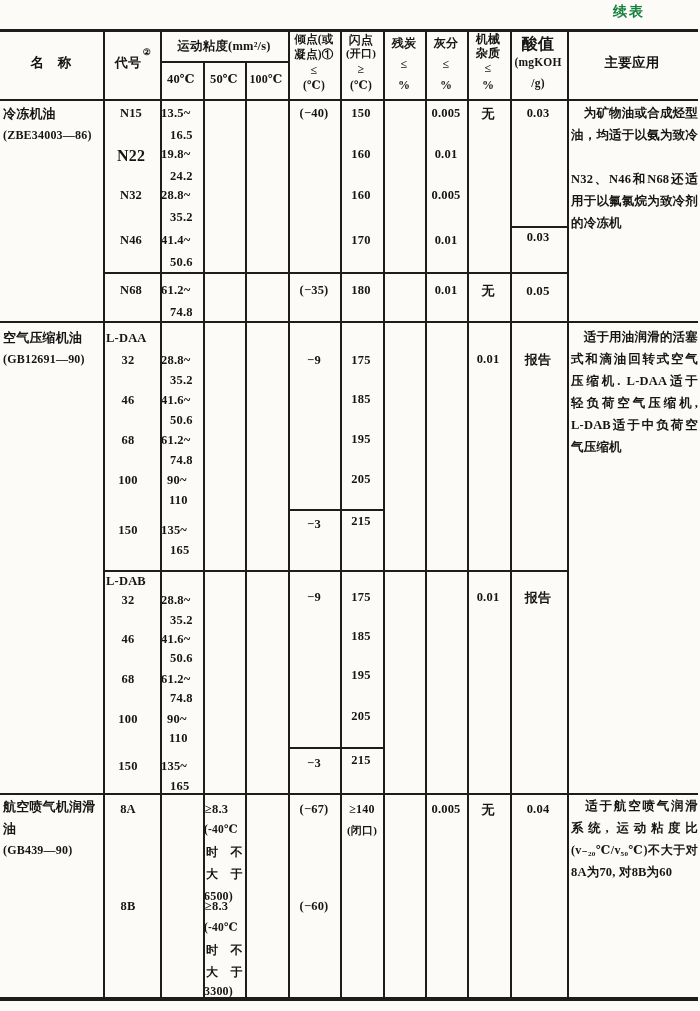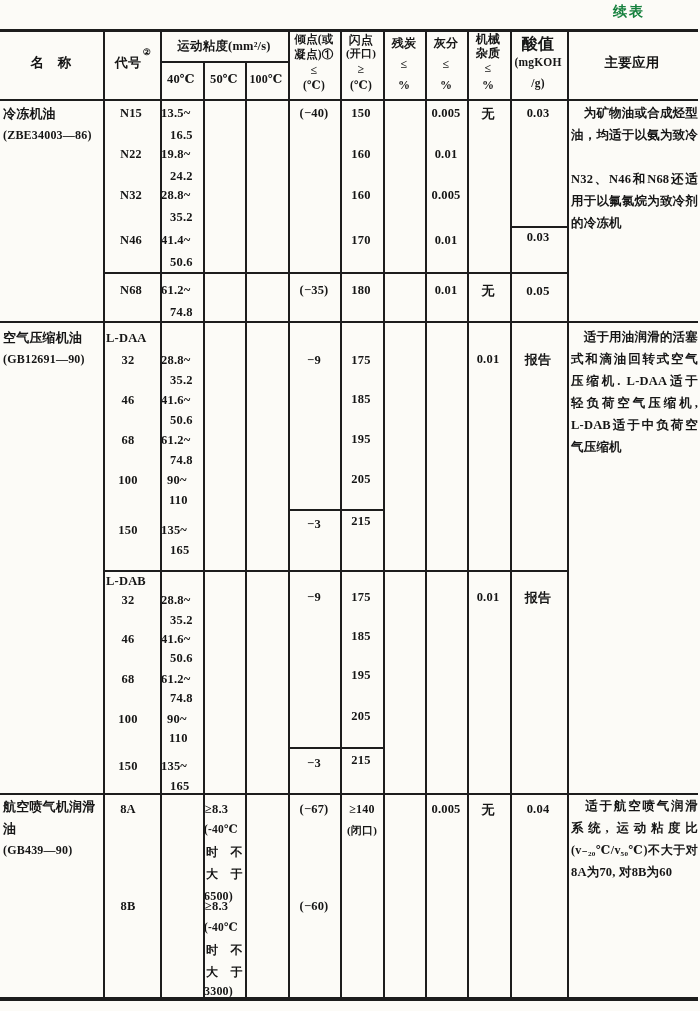--- a/index.html
+++ b/index.html
@@ -65,21 +65,21 @@
       <div class="cell ctr" style="left: 488px; top: 46px; font-size: 12px;">杂质</div>
       <div class="cell ctr" style="left: 488px; top: 61px; font-size: 12px;">≤</div>
       <div class="cell ctr" style="left: 488px; top: 78px; font-size: 12px;">%</div>
       <div class="cell ctr" style="left: 538px; top: 35px; font-size: 16px;">酸值</div>
       <div class="cell ctr" style="left: 538px; top: 56px; font-size: 11.5px;">(mgKOH</div>
       <div class="cell ctr" style="left: 538px; top: 77px; font-size: 11.5px;">/g)</div>
       <div class="cell ctr" style="left: 632px; top: 55px; font-size: 13.5px;">主要应用</div>
       <div class="cell" style="left: 3px; top: 106px; font-size: 13px;">冷冻机油</div>
       <div class="cell" style="left: 3px; top: 128px; font-size: 12px;">(ZBE34003—86)</div>
       <div class="cell ctr" style="left: 131px; top: 106px; font-size: 12.5px;">N15</div>
-      <div class="cell ctr" style="left: 131px; top: 147px; font-size: 12px; text-align: right;">N22</div>
+      <div class="cell ctr" style="left: 131px; top: 147px; font-size: 16px; text-align: right;">N22</div>
       <div class="cell ctr" style="left: 131px; top: 188px; font-size: 12.5px; text-align: center;">N32</div>
       <div class="cell ctr" style="left: 131px; top: 233px; font-size: 12.5px;">N46</div>
       <div class="cell ctr" style="left: 131px; top: 283px; font-size: 12.5px;">N68</div>
       <div class="cell" style="left: 161px; top: 106px; font-size: 12.5px;">13.5~</div>
       <div class="cell" style="left: 170px; top: 128px; font-size: 12.5px;">16.5</div>
       <div class="cell" style="left: 161px; top: 147px; font-size: 12.5px;">19.8~</div>
       <div class="cell" style="left: 170px; top: 169px; font-size: 12.5px;">24.2</div>
       <div class="cell" style="left: 161px; top: 188px; font-size: 12.5px;">28.8~</div>
       <div class="cell" style="left: 170px; top: 210px; font-size: 12.5px;">35.2</div>
       <div class="cell" style="left: 161px; top: 233px; font-size: 12.5px;">41.4~</div>

